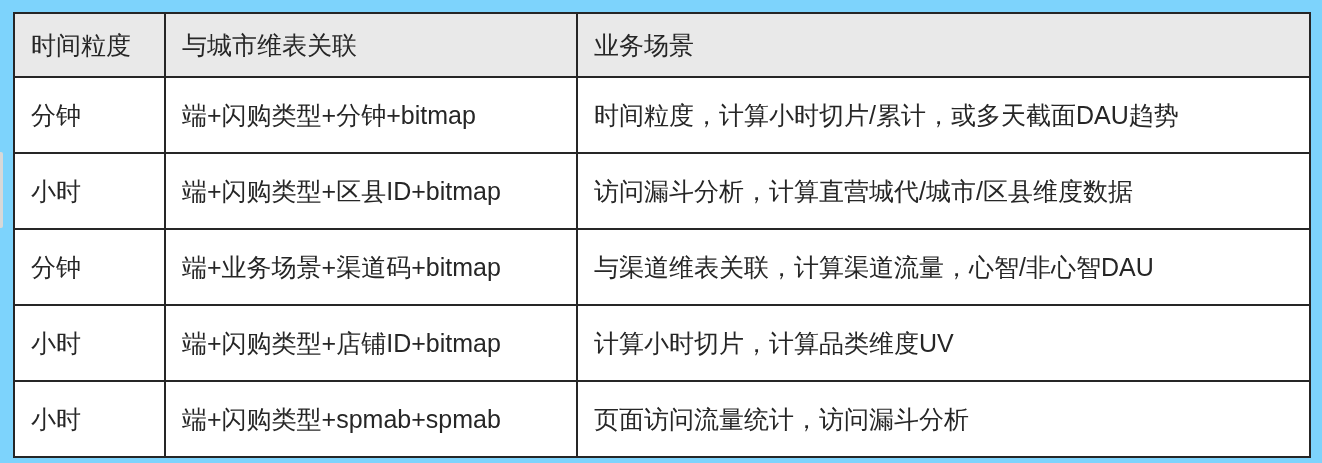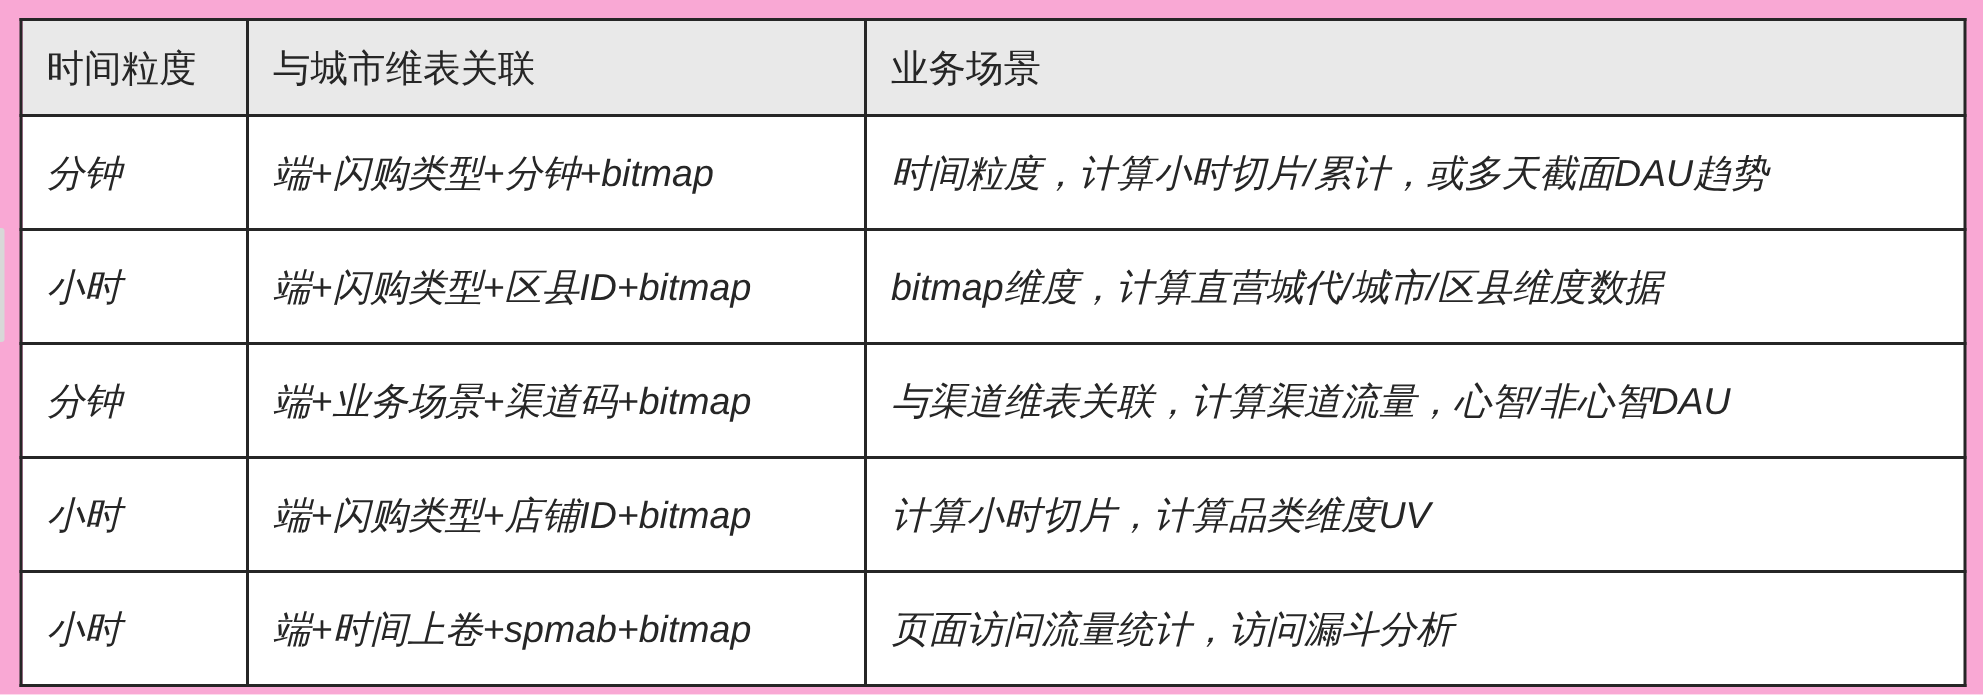--- a/index.html
+++ b/index.html
@@ -7,21 +7,21 @@
     width: 1322px;
     height: 463px;
     background: #ffffff;
     font-family: "Liberation Sans", "DejaVu Sans", sans-serif;
     overflow: hidden;
   }
   .page {
     position: relative;
     width: 1322px;
     height: 463px;
-    background: #f9a8d4;
+    background: #7dd3fc;
   }
   .left-artifact {
     position: absolute;
     left: 0;
     top: 152px;
     width: 3px;
     height: 76px;
     background: #d8d8d8;
     border-radius: 0 2px 2px 0;
   }
@@ -42,21 +42,21 @@
   table.data-table td {
     border: 2px solid #262626;
     padding: 0 16px 0 16px;
     text-align: left;
     vertical-align: middle;
     font-weight: 400;
     white-space: nowrap;
     overflow: hidden;
   }
   table.data-table thead tr { height: 64px; background: #e9e9e9; }
-  table.data-table tbody tr { height: 76px; background: #ffffff; font-style: italic; }
+  table.data-table tbody tr { height: 76px; background: #ffffff; }
 </style>
 </head>
 <body>
 
 <div class="page">
   <div class="left-artifact"></div>
 
   <table class="data-table">
     <colgroup>
       <col class="c1">
@@ -72,32 +72,32 @@
     </thead>
     <tbody>
       <tr>
         <td>分钟</td>
         <td>端+闪购类型+分钟+bitmap</td>
         <td>时间粒度，计算小时切片/累计，或多天截面DAU趋势</td>
       </tr>
       <tr>
         <td>小时</td>
         <td>端+闪购类型+区县ID+bitmap</td>
-        <td>bitmap维度，计算直营城代/城市/区县维度数据</td>
+        <td>访问漏斗分析，计算直营城代/城市/区县维度数据</td>
       </tr>
       <tr>
         <td>分钟</td>
         <td>端+业务场景+渠道码+bitmap</td>
         <td>与渠道维表关联，计算渠道流量，心智/非心智DAU</td>
       </tr>
       <tr>
         <td>小时</td>
         <td>端+闪购类型+店铺ID+bitmap</td>
         <td>计算小时切片，计算品类维度UV</td>
       </tr>
       <tr>
         <td>小时</td>
-        <td>端+时间上卷+spmab+bitmap</td>
+        <td>端+闪购类型+spmab+spmab</td>
         <td>页面访问流量统计，访问漏斗分析</td>
       </tr>
     </tbody>
   </table>
 </div>
 
 </body></html>

